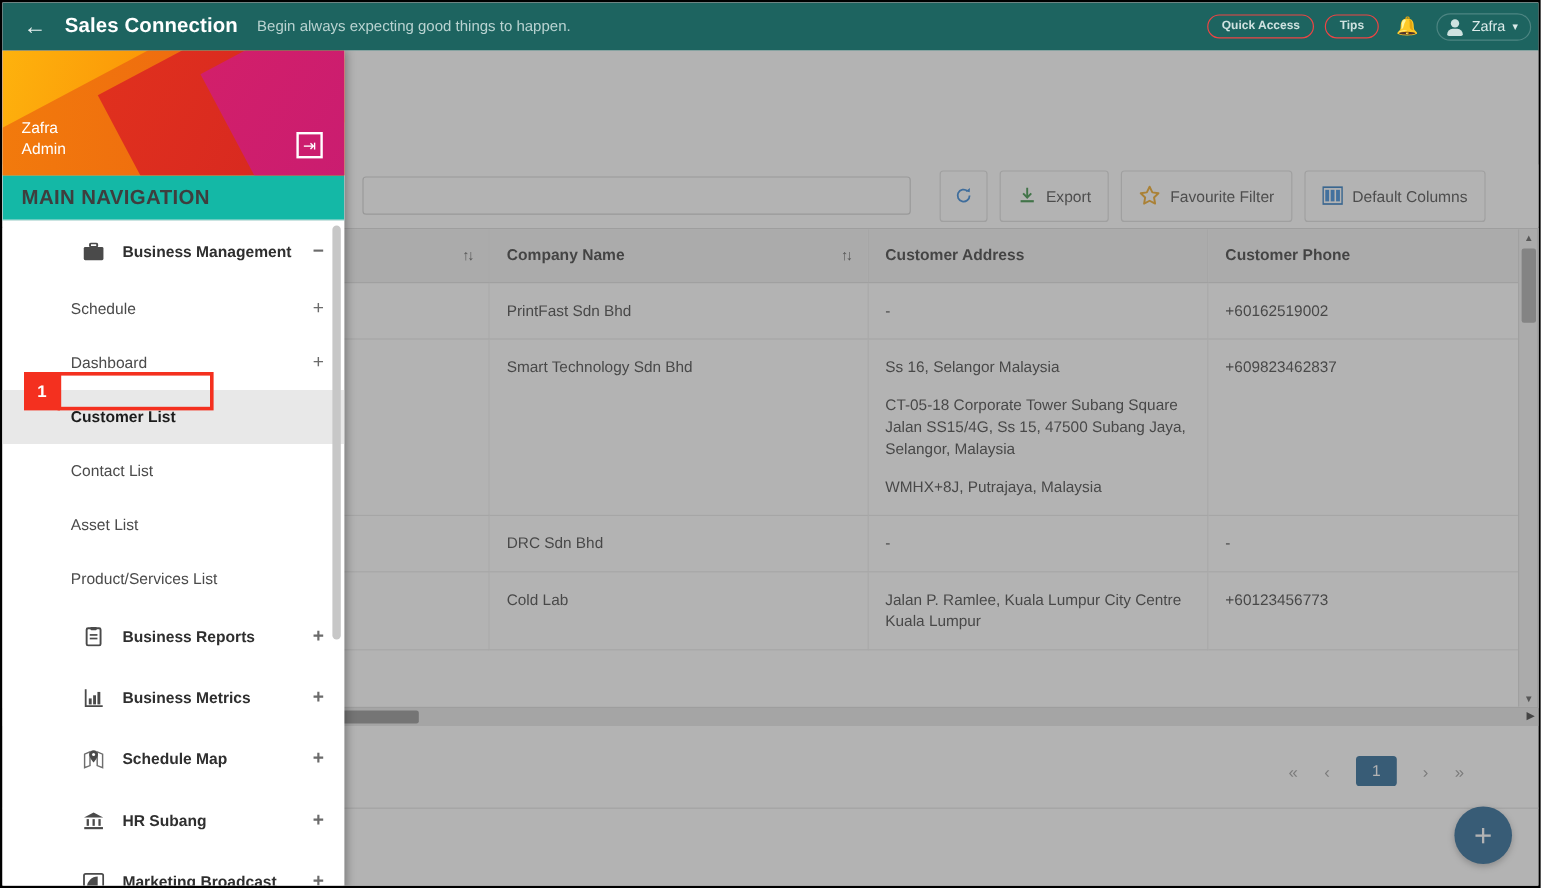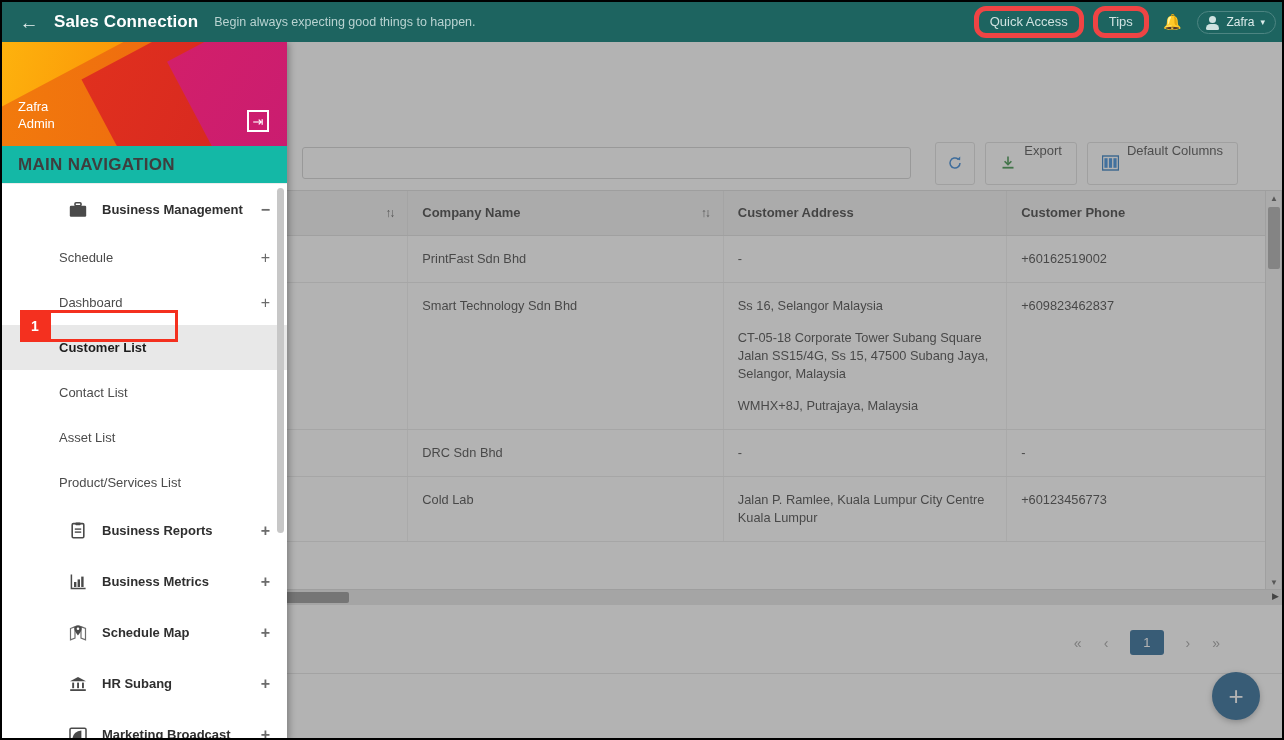--- a/index.html
+++ b/index.html
@@ -36,23 +36,23 @@
     color: #ffffff; font-size: 17px; font-weight: bold;
     letter-spacing: .1px; margin-right: 16px;
   }
   .app-tagline {
     color: #b9d3d1; font-size: 12.5px; font-weight: normal; text-align: right;
   }
   .topbar-right {
     margin-left: auto; display: flex; align-items: center; gap: 9px;
   }
   .pill {
-    border: 5px solid #ef4444; border-radius: 12px;
-    color: #cfe2e0; font-size: 13px;
-    padding: 3px 11px 4px; cursor: pointer; white-space: nowrap;
+    border: 1px solid #ef4444; border-radius: 12px;
+    color: #cfe2e0; font-size: 10px;
+    padding: 3px 11px 4px; cursor: pointer; white-space: nowrap; font-weight: bold;
   }
   .bell {
     color: #cfe2e0; font-size: 15px; padding: 0 6px; cursor: pointer;
   }
   .user-pill {
     border: 1px solid #4d8582; border-radius: 13px;
     display: flex; align-items: center; gap: 6px;
     padding: 3px 10px 3px 7px; cursor: pointer;
     color: #dcebea; font-size: 12px;
   }
@@ -85,21 +85,21 @@
   }
   .search-box {
     flex: 1; height: 32px;
     border: 1px solid #d0d0d0; border-radius: 3px;
     background: #fff; margin-right: 14px;
     display: flex; align-items: center; padding: 0 10px;
     font-size: 12.5px; color: #999;
   }
   .tb-btn {
     height: 43px; border: 1px solid #dcdcdc; border-radius: 3px;
-    background: #fff; display: flex; gap: 8px;
+    background: #fff; display: flex; align-items: center; gap: 8px;
     padding: 0 14px; margin-left: 10px; cursor: pointer;
     font-size: 13px; color: #444; white-space: nowrap;
   }
   .tb-btn.icon-only { padding: 0 11px; }
   .ic { display: inline-flex; align-items: center; }
 
   
   .table-wrap {
     position: absolute; left: 0; top: 148px;
     width: 1280px; height: 400px;
@@ -306,20 +306,28 @@
           <span class="ic">
             <svg width="16" height="16" viewBox="0 0 16 16">
               <path d="M8 1.5 V9" stroke="#2f8b3c" stroke-width="1.6" fill="none"></path>
               <path d="M4.6 6.2 L8 9.6 L11.4 6.2" stroke="#2f8b3c" stroke-width="1.6" fill="none"></path>
               <rect x="2.5" y="11.8" width="11" height="1.8" fill="#2f8b3c"></rect>
             </svg>
           </span>
           <span>Export</span>
         </div>
 
+        <div class="tb-btn">
+          <span class="ic">
+            <svg width="18" height="18" viewBox="0 0 18 18">
+              <path d="M9 1.6 L11.3 6.3 L16.4 7 L12.7 10.6 L13.6 15.7 L9 13.3 L4.4 15.7 L5.3 10.6 L1.6 7 L6.7 6.3 Z" fill="none" stroke="#efa318" stroke-width="1.6" stroke-linejoin="round"></path>
+            </svg>
+          </span>
+          <span>Favourite Filter</span>
+        </div>
 
         <div class="tb-btn">
           <span class="ic">
             <svg width="17" height="16" viewBox="0 0 17 16">
               <rect x="0.5" y="1" width="16" height="14" fill="none" stroke="#2072bd" stroke-width="1.4"></rect>
               <rect x="2.4" y="3.2" width="3.2" height="9.6" fill="#2f86d8"></rect>
               <rect x="6.9" y="3.2" width="3.2" height="9.6" fill="#2f86d8"></rect>
               <rect x="11.4" y="3.2" width="3.2" height="9.6" fill="#2f86d8"></rect>
             </svg>
           </span>

